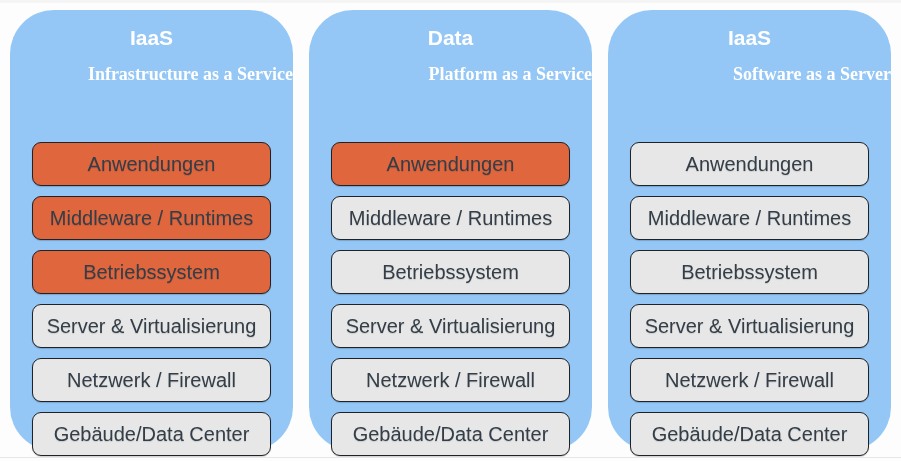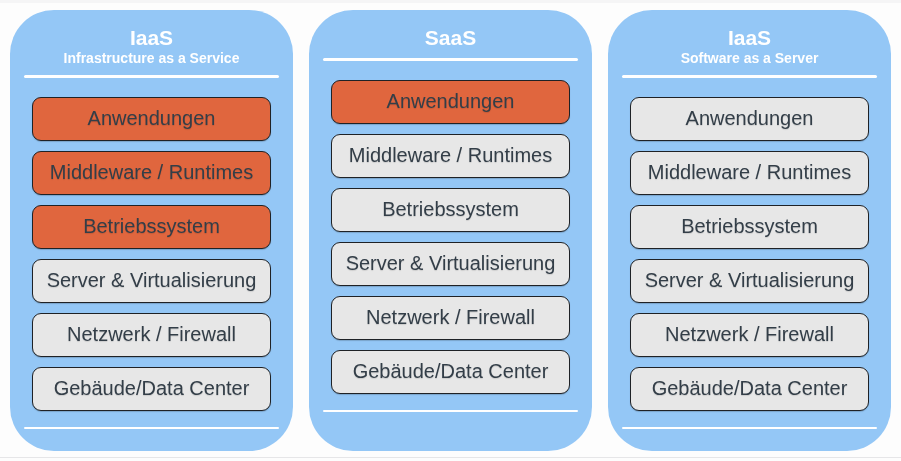--- a/index.html
+++ b/index.html
@@ -4,21 +4,21 @@
 <style>
   :root{
     --col-bg:#94C7F6;
     --highlight:#E0663E;
     --neutral:#E7E7E7;
     --box-border:#1F2226;
     --box-text:#333E48;
     --header-text:#FFFFFF;
     --page-bg:#FDFDFD;
   }
-  *{margin:0;padding:0;box-sizing:border-box;}
+  *{margin:0;padding:0;box-sizing:border-box;gap:16px;}
   html,body{width:901px;height:461px;}
   body{
     background:var(--page-bg);
     font-family:"Liberation Sans","DejaVu Sans",sans-serif;
     position:relative;
     overflow:hidden;
   }
   .top-strip{
     position:absolute;top:0;left:0;width:901px;height:3px;
     background:#F5F5F6;
@@ -42,23 +42,24 @@
   .col-title{
     color:var(--header-text);
     font-weight:bold;
     font-size:21px;
     text-align:center;
     line-height:25px;
   }
   .col-subtitle{
     color:var(--header-text);
     font-weight:bold;
-    font-size:14px;
-    text-align:center;
+    font-size:18px;
+    text-align:right;
     line-height:17px;
+    font-family:Liberation Serif, serif;
   }
   .divider{
     height:2.5px;
     background:#FFFFFF;
     border:none;
     margin:8px 14px 0 14px;
     border-radius:2px;
   }
   .layers{
     margin:19px 22px 0 22px;
@@ -98,21 +99,22 @@
       <div class="layer" data-highlight="true">Middleware / Runtimes</div>
       <div class="layer" data-highlight="true">Betriebssystem</div>
       <div class="layer" data-highlight="false">Server &amp; Virtualisierung</div>
       <div class="layer" data-highlight="false">Netzwerk / Firewall</div>
       <div class="layer" data-highlight="false">Gebäude/Data Center</div>
     </div>
     <div class="divider footer-divider"></div>
   </div>
 
   <div class="column">
-    <div class="col-title">SaaS</div>
+    <div class="col-title">Data</div>
+    <div class="col-subtitle">Platform as a Service</div>
     <div class="divider"></div>
     <div class="layers">
       <div class="layer" data-highlight="true">Anwendungen</div>
       <div class="layer" data-highlight="false">Middleware / Runtimes</div>
       <div class="layer" data-highlight="false">Betriebssystem</div>
       <div class="layer" data-highlight="false">Server &amp; Virtualisierung</div>
       <div class="layer" data-highlight="false">Netzwerk / Firewall</div>
       <div class="layer" data-highlight="false">Gebäude/Data Center</div>
     </div>
     <div class="divider footer-divider"></div>

